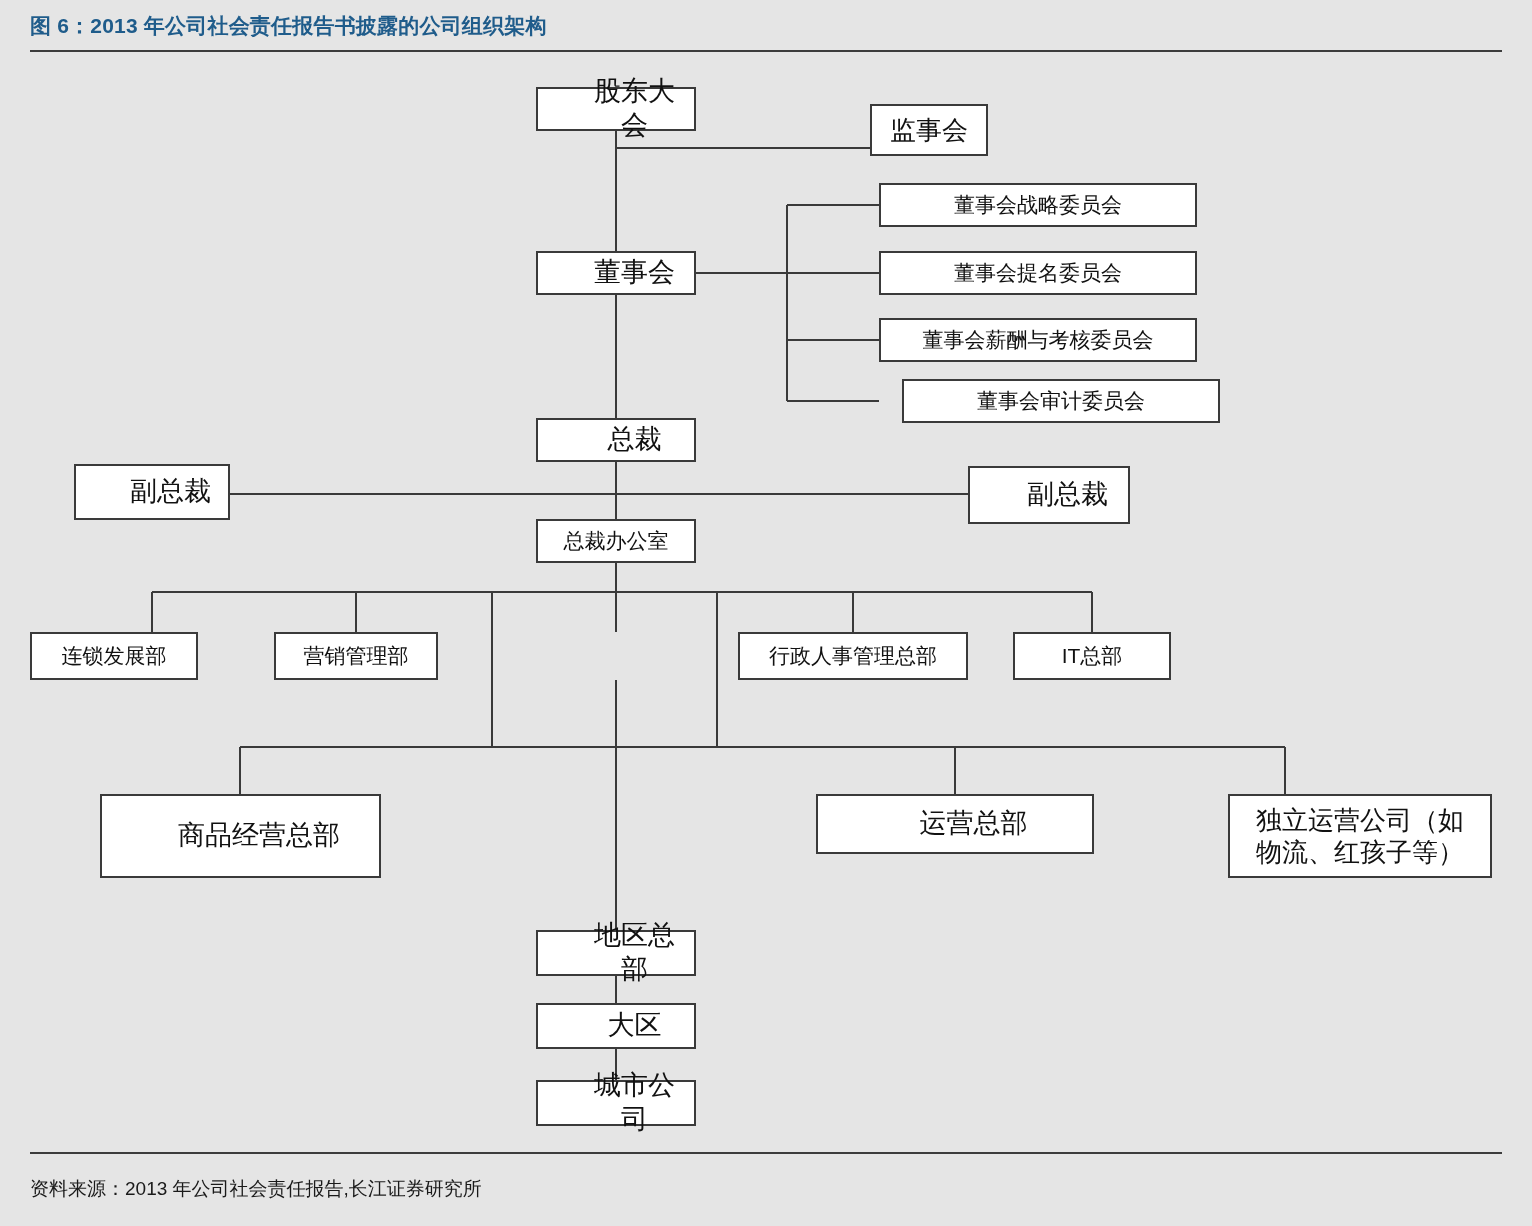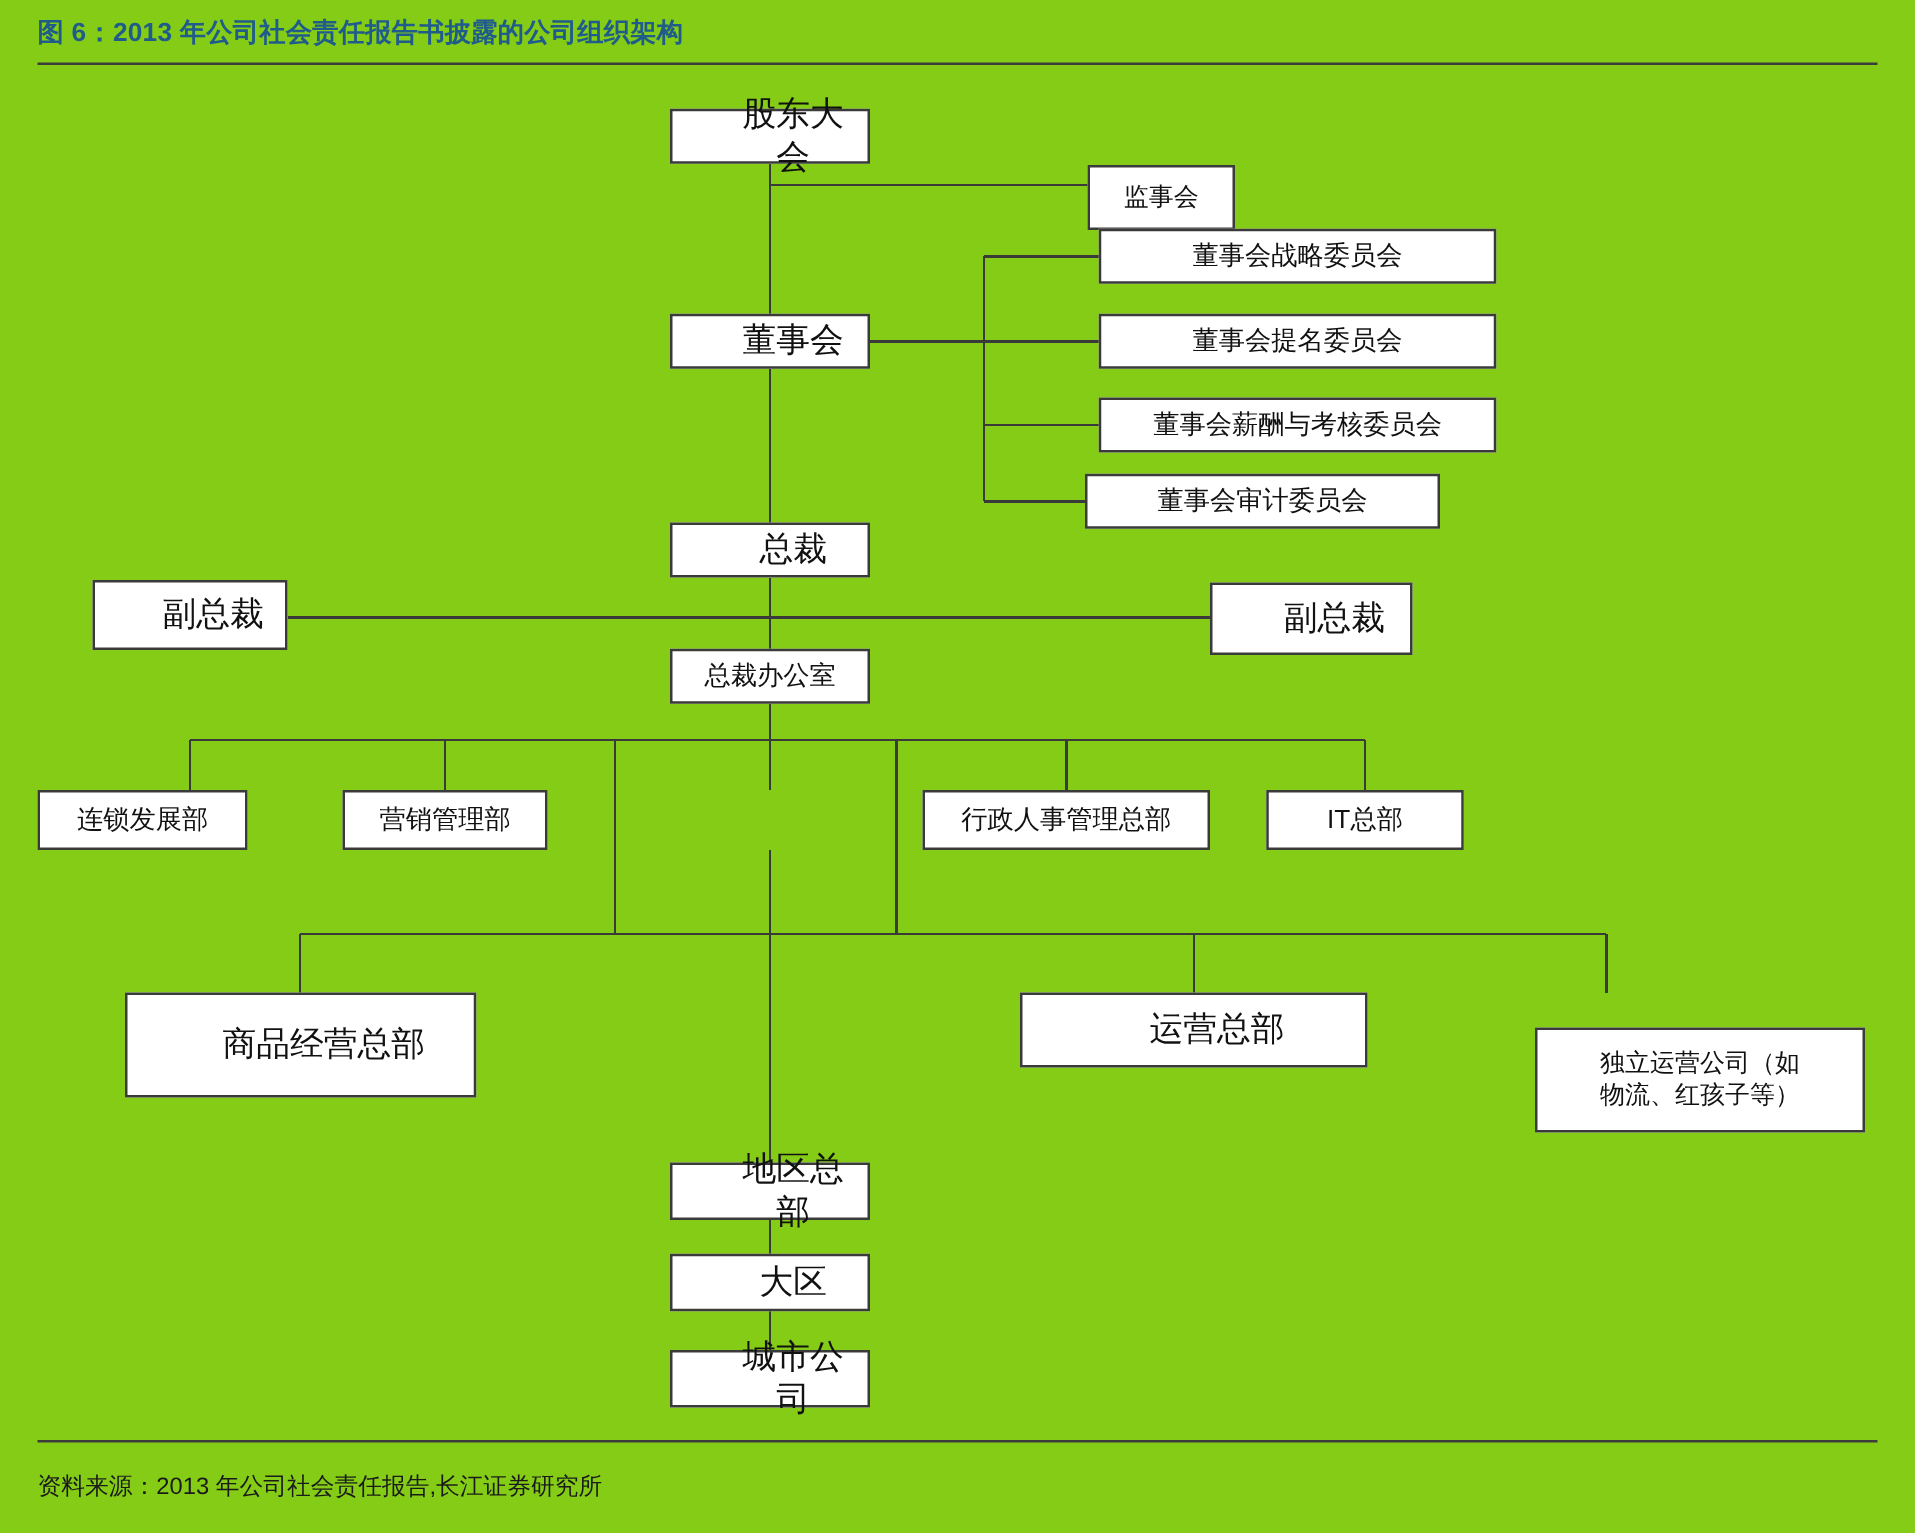--- a/index.html
+++ b/index.html
@@ -10,21 +10,21 @@
   body {
     width: 1532px; height: 1226px;
     font-family: "Liberation Sans", "DejaVu Sans", sans-serif;
     position: relative;
     overflow: hidden;
   }
   #page {
     position: relative;
     width: 1532px;
     height: 1226px;
-    background: #84cc16;
+    background: #e5e5e5;
   }
 
   
   #figure-title {
     position: absolute;
     left: 30px; top: 12px;
     width: 1470px;
     font-size: 21px;
     font-weight: bold;
     color: #1f5c8b;
@@ -72,21 +72,21 @@
     display: flex;
     align-items: center;
     justify-content: center;
     text-align: center;
     color: #111111;
     line-height: 1.25;
     padding: 0 6px;
     white-space: pre-line;
   }
   .node.s-lg   { font-size: 27px; padding-left: 43px; }
-  .node.s-md   { font-size: 20px; margin-top: 28px; }
+  .node.s-md   { font-size: 26px; }
   .node.s-sm   { font-size: 21px; }
 </style>
 </head>
 <body>
 
 <div id="page">
 
   <div id="figure-title">图 6：2013 年公司社会责任报告书披露的公司组织架构</div>
   <div id="title-rule"></div>
 
@@ -122,21 +122,21 @@
       </svg>
 
     <div class="node s-lg" style="left: 536px; top: 87px; width: 160px; height: 44px; border-color: rgb(58, 58, 58);">股东大会</div>
 
     <div class="node s-md" style="left: 870px; top: 104px; width: 118px; height: 52px; border-color: rgb(58, 58, 58);">监事会</div>
     <div class="node s-lg" style="left: 536px; top: 251px; width: 160px; height: 44px; border-color: rgb(58, 58, 58);">董事会</div>
 
     <div class="node s-sm" style="left: 879px; top: 183px; width: 318px; height: 44px; border-color: rgb(58, 58, 58);">董事会战略委员会</div>
     <div class="node s-sm" style="left: 879px; top: 251px; width: 318px; height: 44px; border-color: rgb(58, 58, 58); text-align: right;">董事会提名委员会</div>
     <div class="node s-sm" style="left: 879px; top: 318px; width: 318px; height: 44px; border-color: rgb(58, 58, 58);">董事会薪酬与考核委员会</div>
-    <div class="node s-sm" style="left: 868px; top: 379px; width: 284px; height: 44px; border-color: rgb(58, 58, 58);">董事会审计委员会</div>
+    <div class="node s-sm" style="left: 902px; top: 379px; width: 318px; height: 44px; border-color: rgb(58, 58, 58);">董事会审计委员会</div>
 
     <div class="node s-lg" style="left: 536px; top: 418px; width: 160px; height: 44px; border-color: rgb(58, 58, 58);">总裁</div>
     <div class="node s-lg" style="left: 74px; top: 464px; width: 156px; height: 56px; border-color: rgb(58, 58, 58);">副总裁</div>
     <div class="node s-lg" style="left: 968px; top: 466px; width: 162px; height: 58px; border-color: rgb(58, 58, 58);">副总裁</div>
     <div class="node s-sm" style="left: 536px; top: 519px; width: 160px; height: 44px; border-color: rgb(58, 58, 58);">总裁办公室</div>
 
     <div class="node s-sm" style="left: 30px; top: 632px; width: 168px; height: 48px; border-color: rgb(58, 58, 58);">连锁发展部</div>
     <div class="node s-sm" style="left: 274px; top: 632px; width: 164px; height: 48px; border-color: rgb(58, 58, 58);">营销管理部</div>
     <div class="node s-sm" style="left: 738px; top: 632px; width: 230px; height: 48px; border-color: rgb(58, 58, 58);">行政人事管理总部</div>
     <div class="node s-sm" style="left: 1013px; top: 632px; width: 158px; height: 48px; border-color: rgb(58, 58, 58);">IT总部</div>

